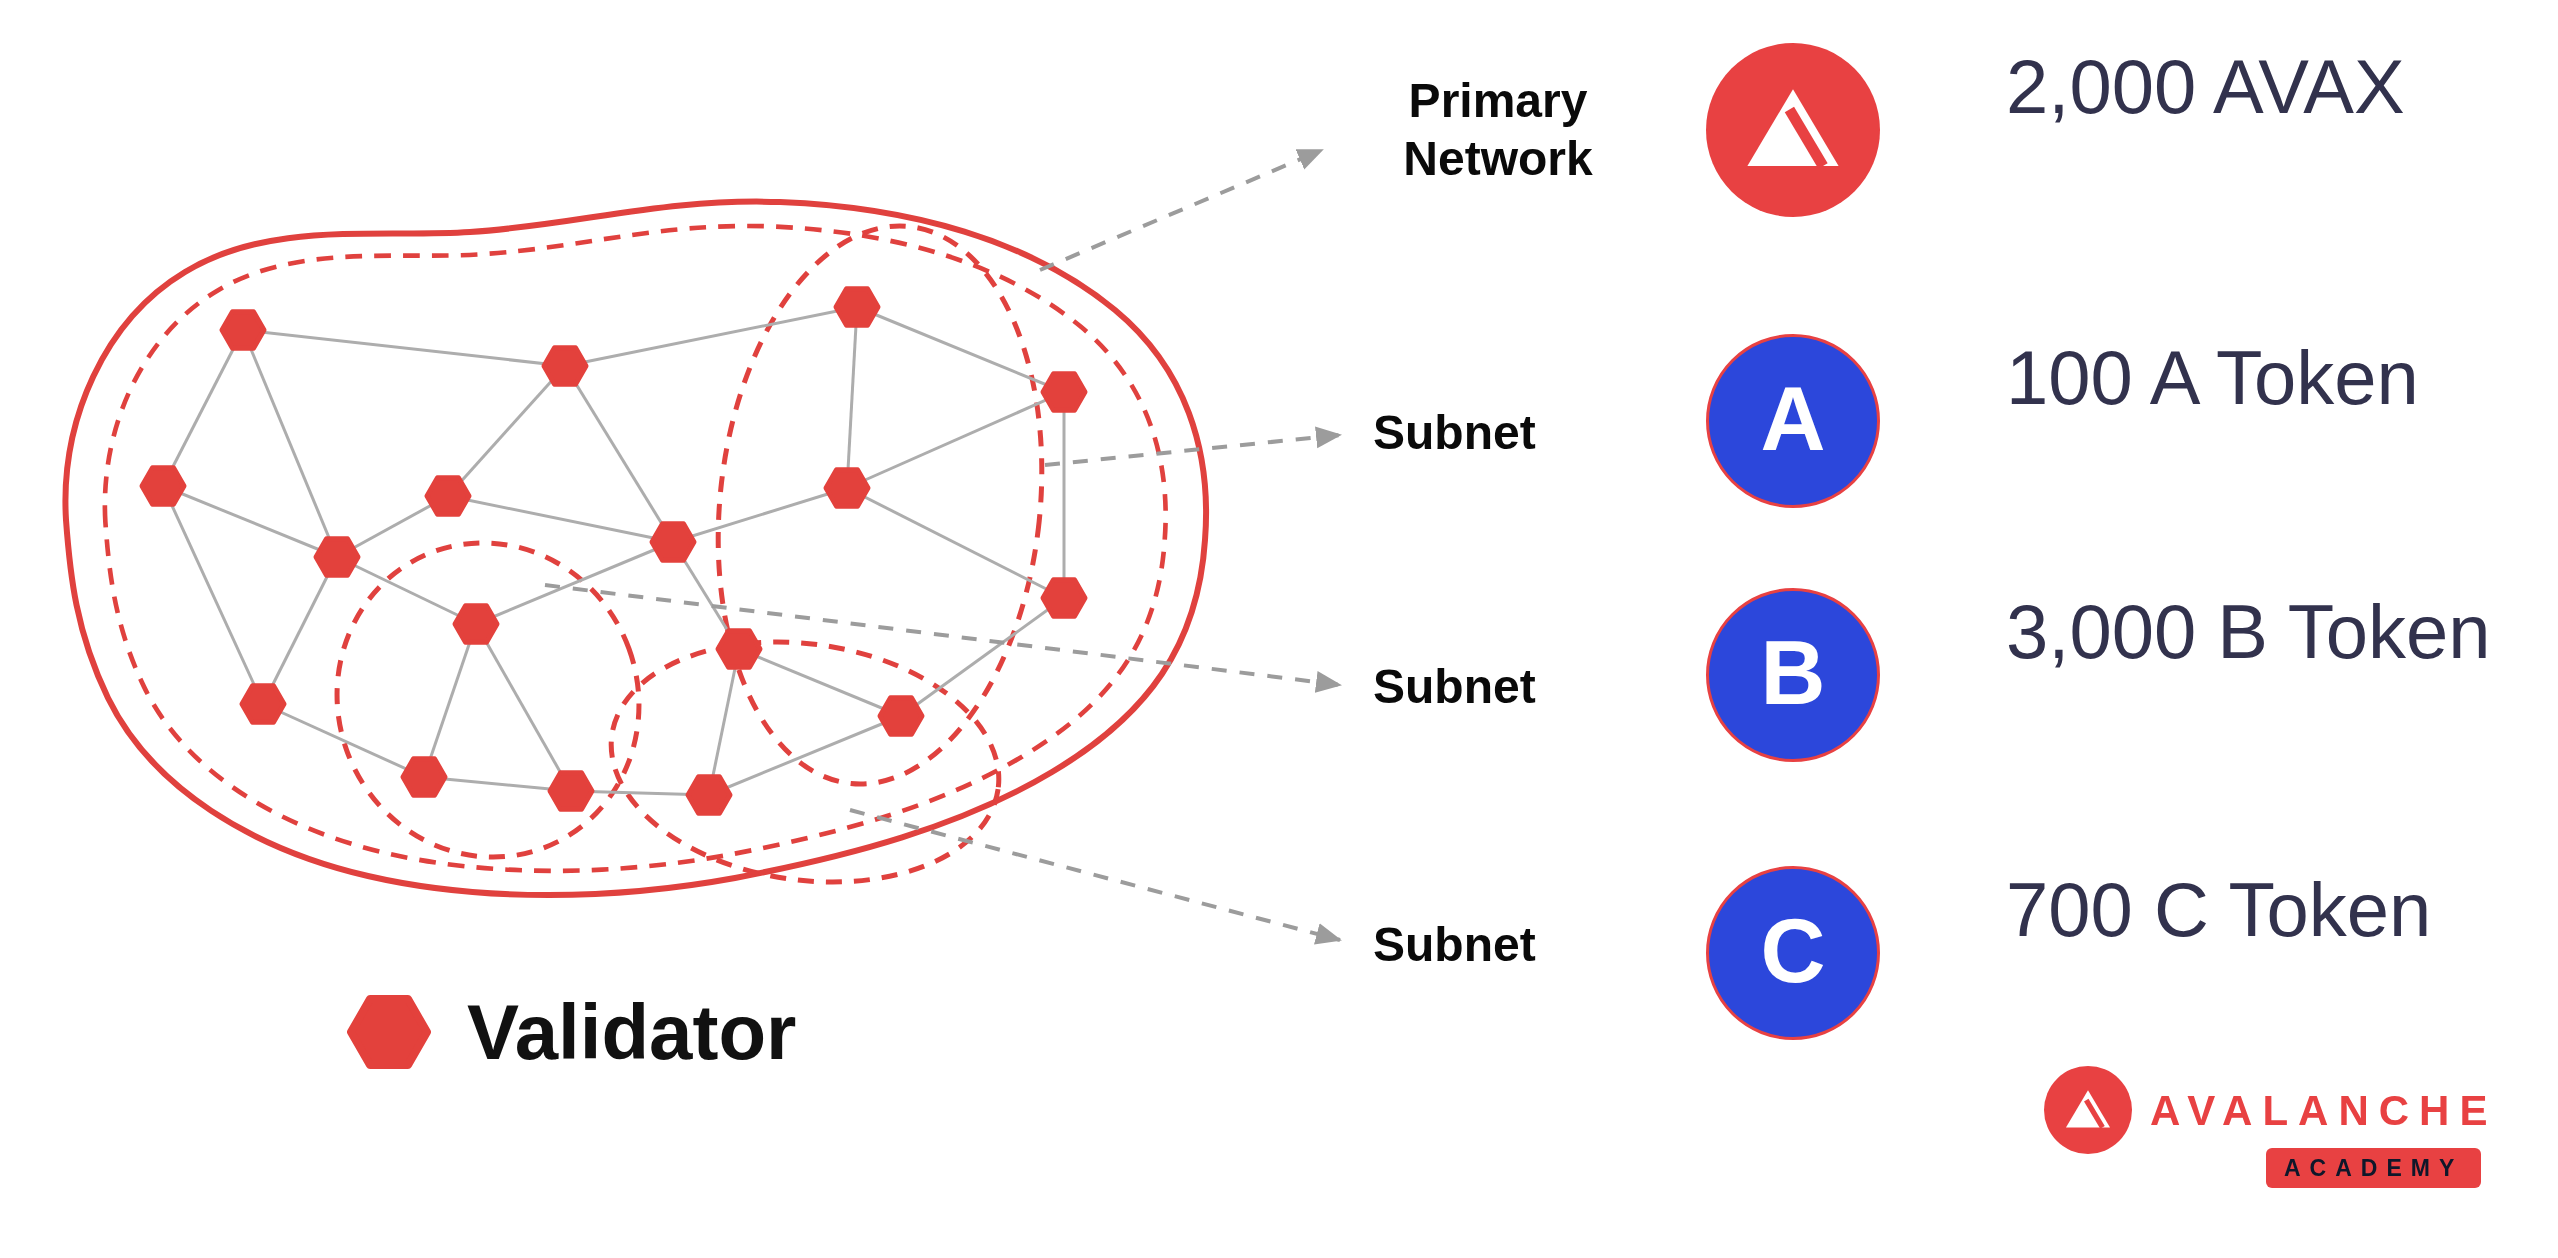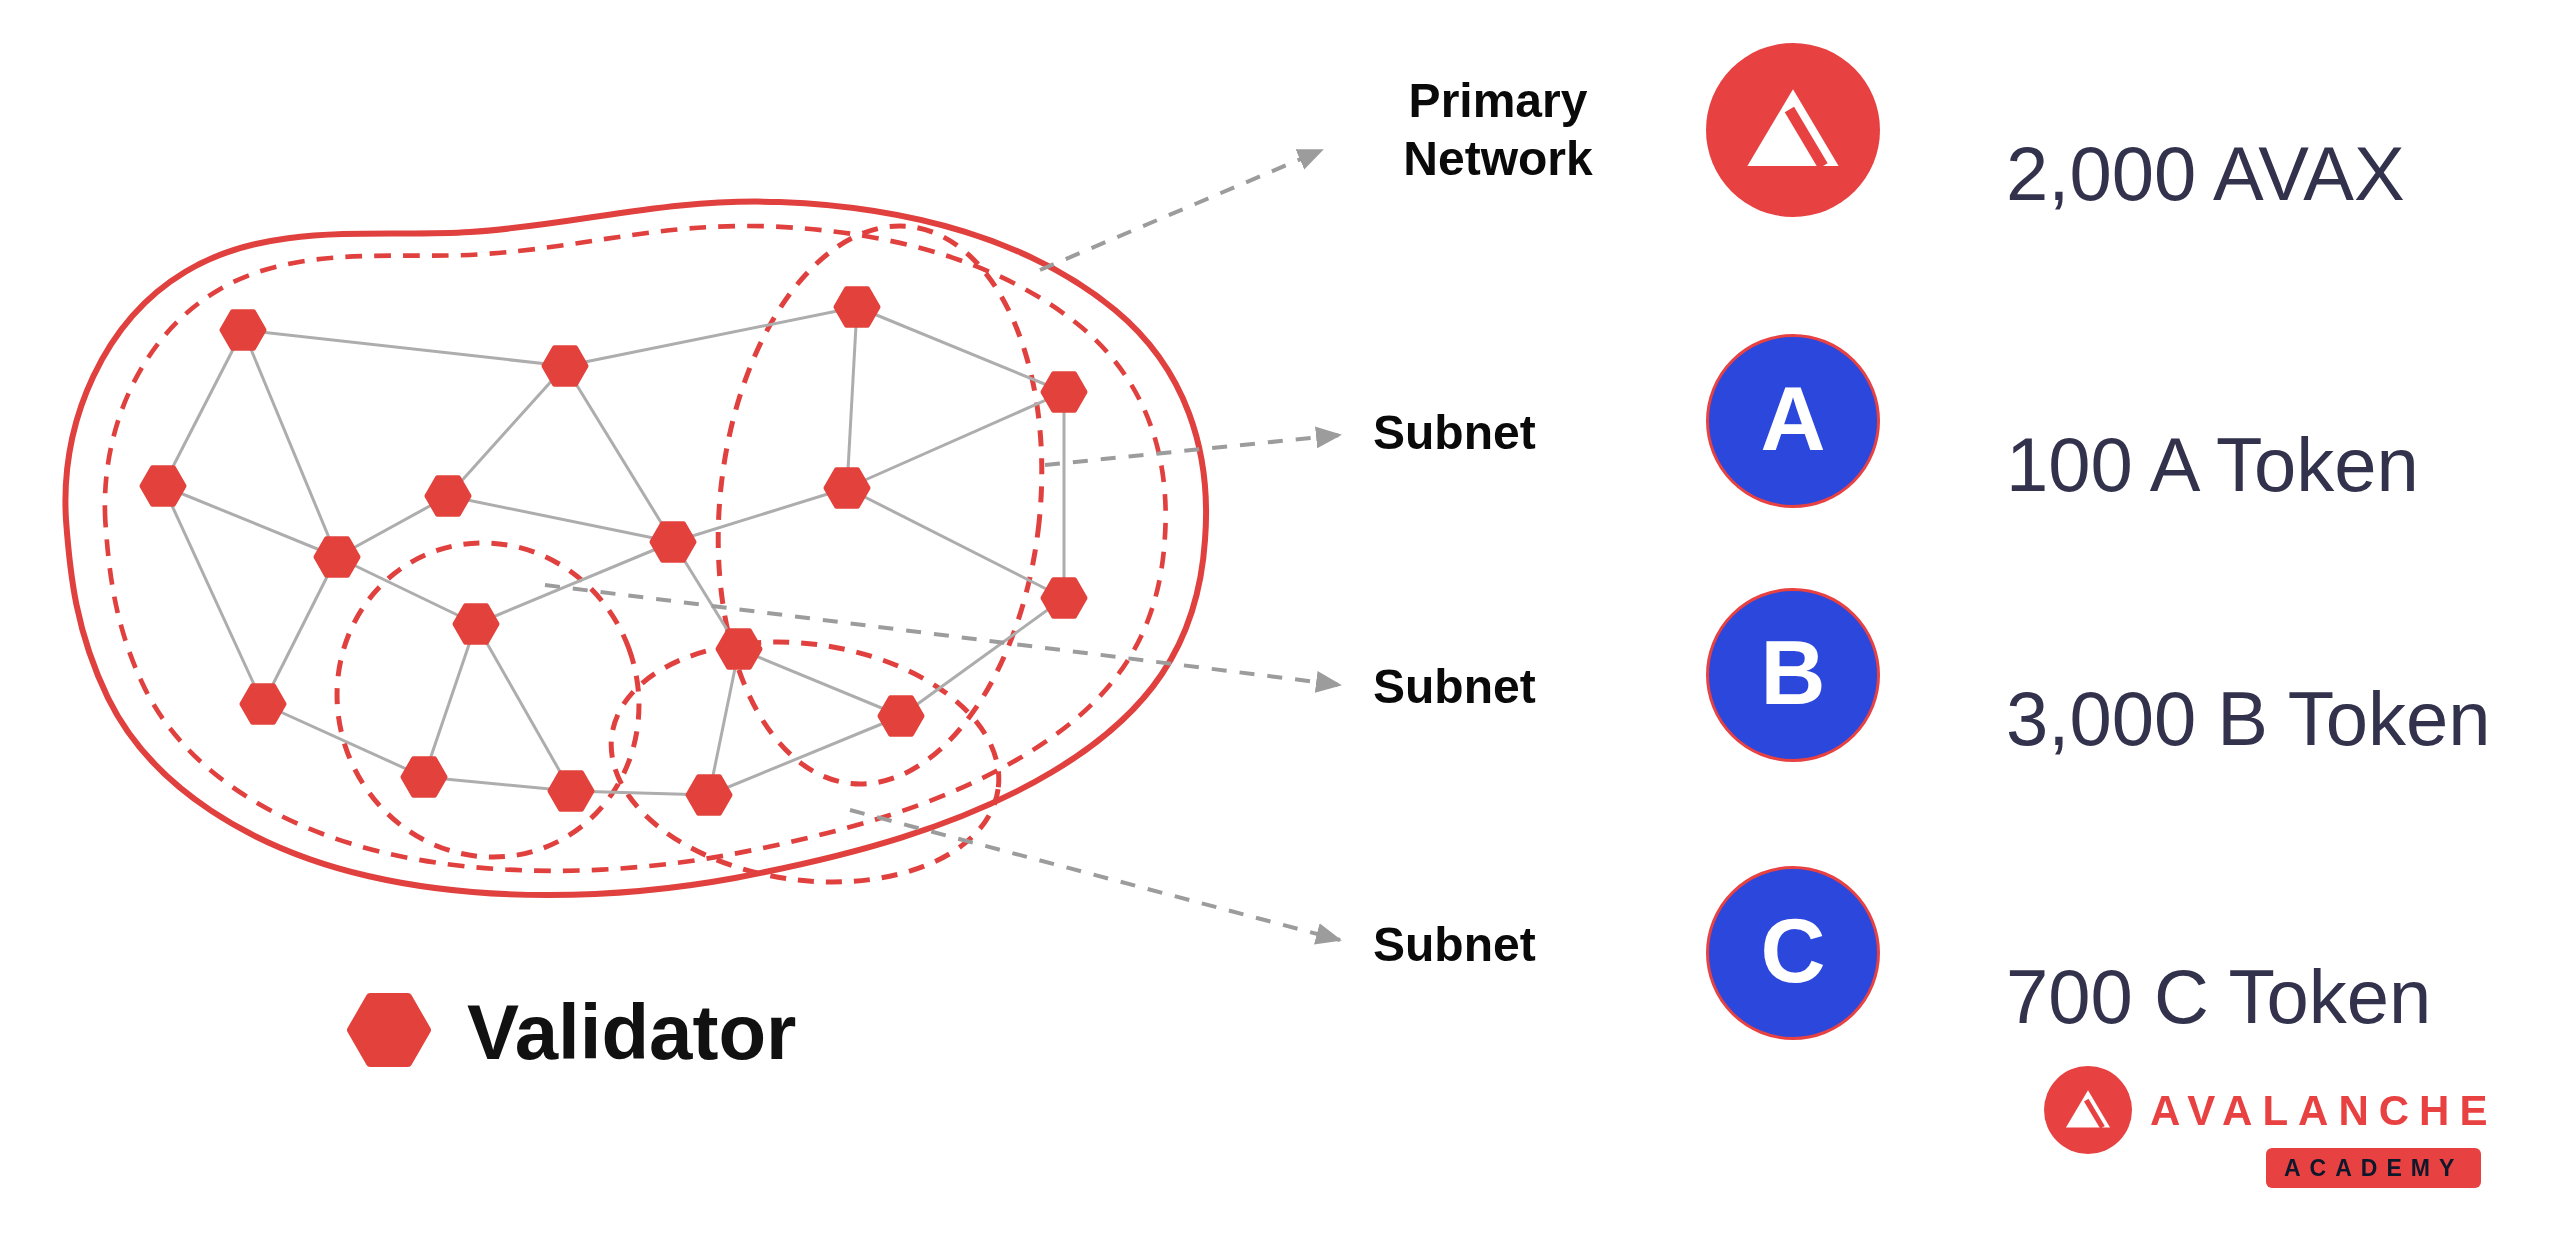--- a/index.html
+++ b/index.html
@@ -10,32 +10,32 @@
   svg.diagram { position:absolute; left:0; top:0; }
 
   
   .lbl { position:absolute; font-weight:700; color:#0a0a0a; font-size:48px; line-height:58px; }
   .lbl.primary { left:1368px; top:72px; width:260px;text-align:center; }
   .lbl.s1 { left:1373px; top:404px; }
   .lbl.s2 { left:1373px; top:658px; }
   .lbl.s3 { left:1373px; top:916px; }
 
   
-  .token-row { position:absolute; left:1706px; display:flex; align-items:flex-end; gap:126px; height:174px; }
+  .token-row { position:absolute; left:1706px; display:flex; align-items:flex-start; gap:126px; height:174px; }
   .coin {
     width:174px; height:174px; border-radius:50%; flex:0 0 auto;
     display:flex; align-items:center; justify-content:center; box-sizing:border-box;
   }
   .coin.red  { background:#E84142; }
   .coin.blue { background:#2C47DB; border:3px solid #E84142; }
   .coin-letter { color:#ffffff; font-weight:700; font-size:90px; transform:translateY(-2px); }
   .amount { font-size:76px; color:#32324D; white-space:nowrap; }
 
   
-  .legend { position:absolute; left:347px; top:992px; display:flex; gap:36px; }
+  .legend { position:absolute; left:347px; top:992px; display:flex; align-items:center; gap:36px; }
   .legend-text { font-size:78px; font-weight:700; color:#111111; line-height:80px; }
 
   
   .academy-mark {
     position:absolute; left:2044px; top:1066px; width:88px; height:88px; border-radius:50%;
     background:#E84142; display:flex; align-items:center; justify-content:center;
   }
   .academy-name {
     position:absolute; left:2150px; top:1086px; font-size:42px; font-weight:700;
     letter-spacing:10px; color:#E84142; line-height:50px; white-space:nowrap;text-align:center;

